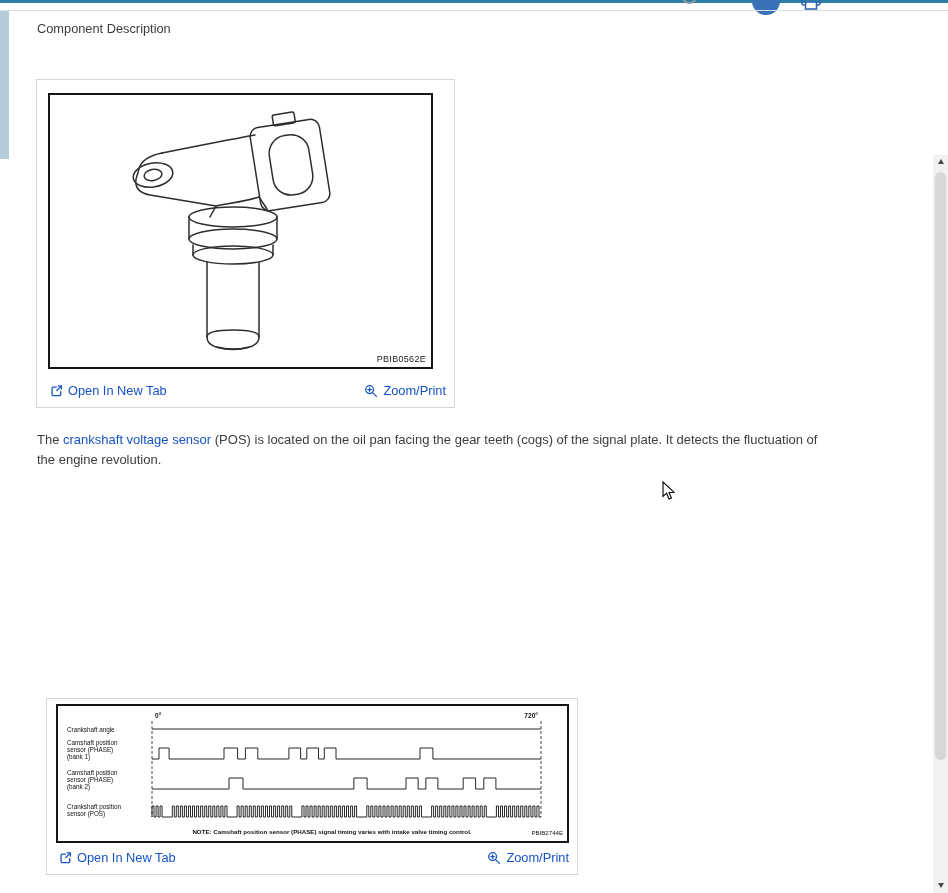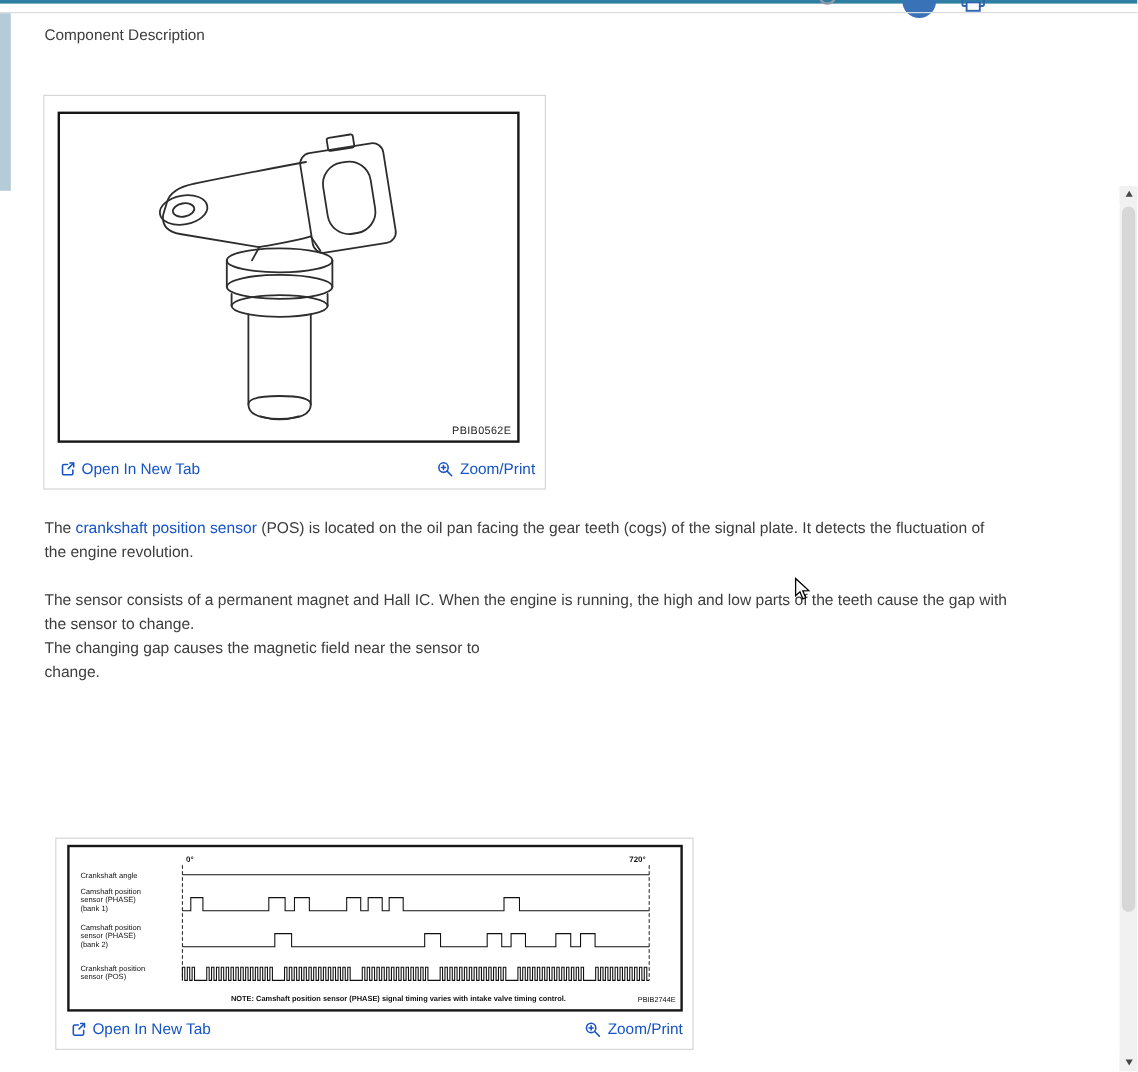--- a/index.html
+++ b/index.html
@@ -126,22 +126,21 @@
             <line x1="5.6" y1="3.9" x2="5.6" y2="7.3"></line>
             <line x1="3.9" y1="5.6" x2="7.3" y2="5.6"></line>
           </g>
         </svg>
         <span>Zoom/Print</span>
       </a>
     </div>
   </div>
 
   <div class="text-block" id="text-block">
-      <p>The <a class="doclink">crankshaft position sensor</a> (POS) is located on the oil pan facing the gear teeth (cogs) of the signal plate. It detects the fluctuation of<br>the engine revolution.</p>
-      <p>The sensor consists of a permanent magnet and Hall IC. When the engine is running, the high and low parts of the teeth cause the gap with<br>the sensor to change.<br>The changing gap causes the magnetic field near the sensor to<br>change.</p>
+      <p>The <a class="doclink">crankshaft voltage sensor</a> (POS) is located on the oil pan facing the gear teeth (cogs) of the signal plate. It detects the fluctuation of<br>the engine revolution.</p>
     </div>
 
   <div class="fig-panel fig2">
     <div class="fig-imgbox">
       <svg id="waveform-svg" width="505" height="131" viewBox="0 0 505 131">
           <line x1="92" y1="13" x2="92" y2="109" stroke="#111" stroke-width="0.8" stroke-dasharray="3 2"></line>
           <line x1="481" y1="13" x2="481" y2="109" stroke="#111" stroke-width="0.8" stroke-dasharray="3 2"></line>
           <text x="95" y="10" fill="#111" font-size="6.6" font-family="&quot;Liberation Sans&quot;, sans-serif" font-weight="bold">0°</text>
           <text x="478" y="10" fill="#111" font-size="6.6" font-family="&quot;Liberation Sans&quot;, sans-serif" text-anchor="end" font-weight="bold">720°</text>
           <text x="7" y="24" fill="#111" font-size="6.3" font-family="&quot;Liberation Sans&quot;, sans-serif">Crankshaft angle</text>

